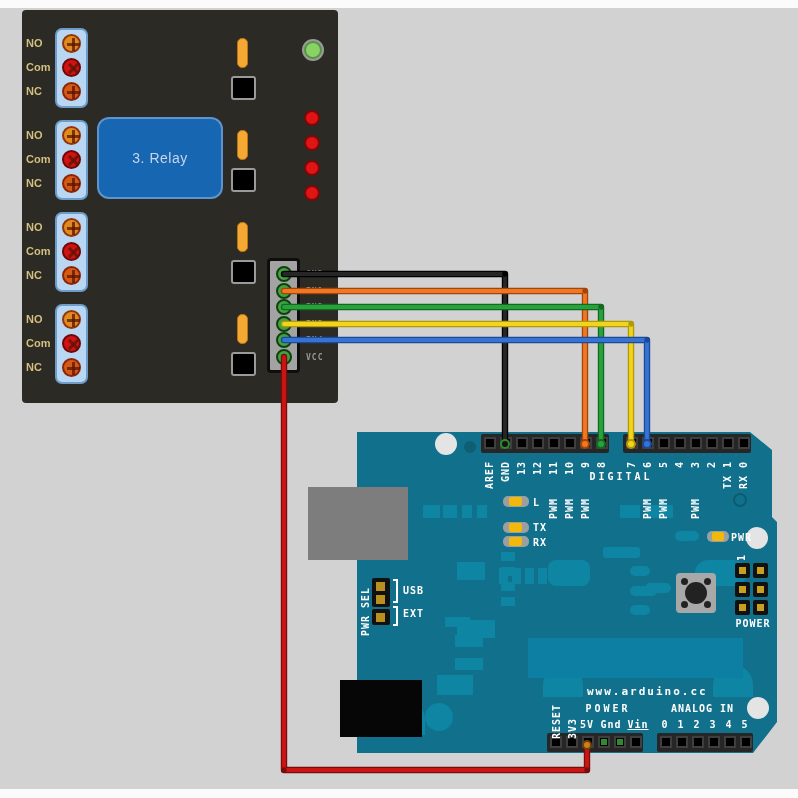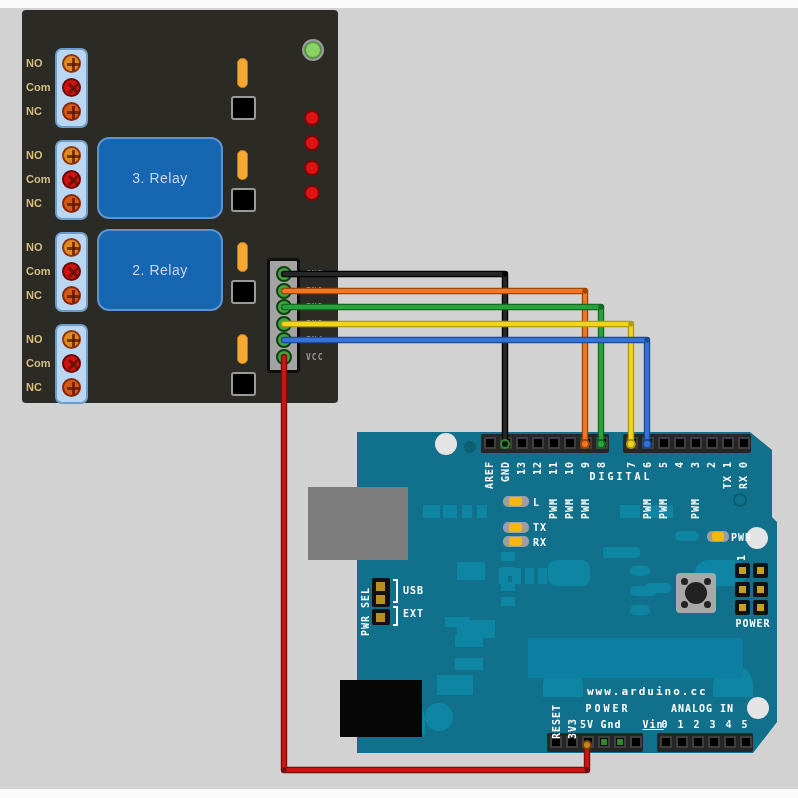--- a/index.html
+++ b/index.html
@@ -4,21 +4,21 @@
 <style>
   html,body{margin:0;padding:0;background:#fff;}
   #stage{position:relative;width:798px;height:798px;background:#d2d2d2;overflow:hidden;
          font-family:"DejaVu Sans Mono",monospace;}
   .band{position:absolute;left:0;width:798px;background:#fbfbfb;}
   .abs{position:absolute;}
 
   
   #relay-board{position:absolute;left:22px;top:10px;width:316px;height:393px;
                background:#2b2a24;border-radius:4px;}
-  .relay-group{position:absolute;left:0;width:316px;height:92px;margin-top:20px;}
+  .relay-group{position:absolute;left:0;width:316px;height:92px;}
   .term-label{position:absolute;left:4px;width:30px;font:bold 11px "Liberation Sans",sans-serif;
               color:#d4bf80;}
   .term-block{position:absolute;left:33px;top:18px;width:33px;height:80px;background:#b9d6f2;
               border:2px solid #6d9cc9;border-radius:7px;box-sizing:border-box;}
   .screw{position:absolute;left:40px;width:19px;height:19px;border-radius:50%;box-sizing:border-box;}
   .screw i{position:absolute;left:8px;top:2px;width:3px;height:13px;background:rgba(90,20,5,.75);}
   .screw i.b{transform:rotate(90deg);}
   .screw.no{background:#e08b1e;border:2px solid #93350c;}
   .screw.com{background:#d31212;border:2px solid #6f0808;}
   .screw.com i{transform:rotate(45deg);} .screw.com i.b{transform:rotate(-45deg);}
@@ -135,23 +135,20 @@
             <i class="b"></i>
           </div>
           <div class="screw com" style="top:48px;">
             <i></i>
             <i class="b"></i>
           </div>
           <div class="screw nc" style="top:72px;">
             <i></i>
             <i class="b"></i>
           </div>
-          <div class="relay-body">
-            <span>2. Relay</span>
-          </div>
           <div class="ind-resistor"></div>
           <div class="transistor"></div>
         </div>
         <div class="relay-group" style="top:276px;">
           <div class="term-label" style="top:27px;">NO</div>
           <div class="term-label" style="top:51px;">Com</div>
           <div class="term-label" style="top:75px;">NC</div>
           <div class="term-block"></div>
           <div class="screw no" style="top:24px;">
             <i></i>
@@ -370,21 +367,21 @@
     <div class="hlabel" style="left:374px;top:186px;width:44px;">POWER</div>
 
     <div class="hlabel" style="left:230px;top:253px;width:120px;letter-spacing:2px;font-size:11px;">www.arduino.cc</div>
     <div class="vbot" style="left:194px;top:301px;">
       <span>RESET</span></div>
     <div class="vbot" style="left:210px;top:301px;">
       <span>3V3</span></div>
     <div class="hlabel" style="left:220px;top:271px;width:62px;letter-spacing:3px;">POWER</div>
     <div class="hlabel" style="left:222px;top:287px;width:16px;">5V</div>
     <div class="hlabel" style="left:240px;top:287px;width:28px;">Gnd</div>
-    <div class="hlabel" style="left:282px;top:287px;width:28px;text-decoration:underline;">Vin</div>
+    <div class="hlabel" style="left:267px;top:287px;width:28px;text-decoration:underline;">Vin</div>
     <div class="hlabel" style="left:303px;top:271px;width:85px;letter-spacing:1px;">ANALOG IN</div>
   </div>
 
   <div id="usb-conn"></div>
   <div id="power-jack"></div>
 
   <svg id="overlay" xmlns="http://www.w3.org/2000/svg">
       <circle cx="284" cy="274" r="7" fill="#41a241" stroke="#10400f" stroke-width="2"></circle>
       <circle cx="284" cy="274" r="2.4" fill="#0c330c"></circle>
       <circle cx="284" cy="291" r="7" fill="#41a241" stroke="#10400f" stroke-width="2"></circle>

